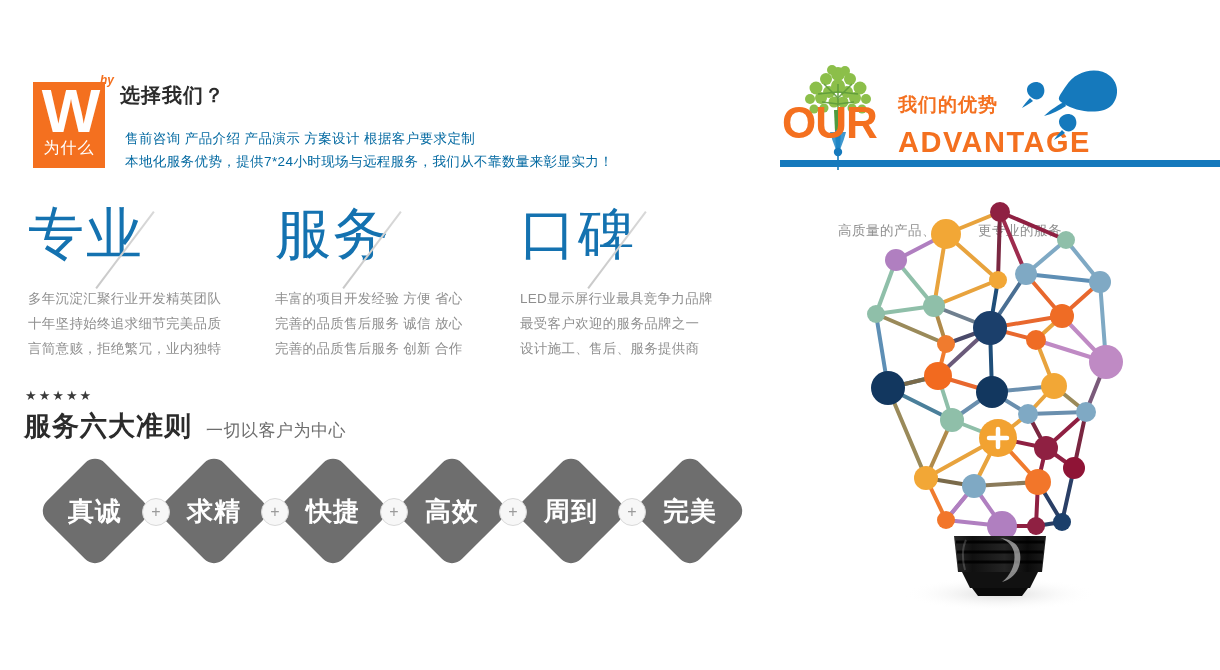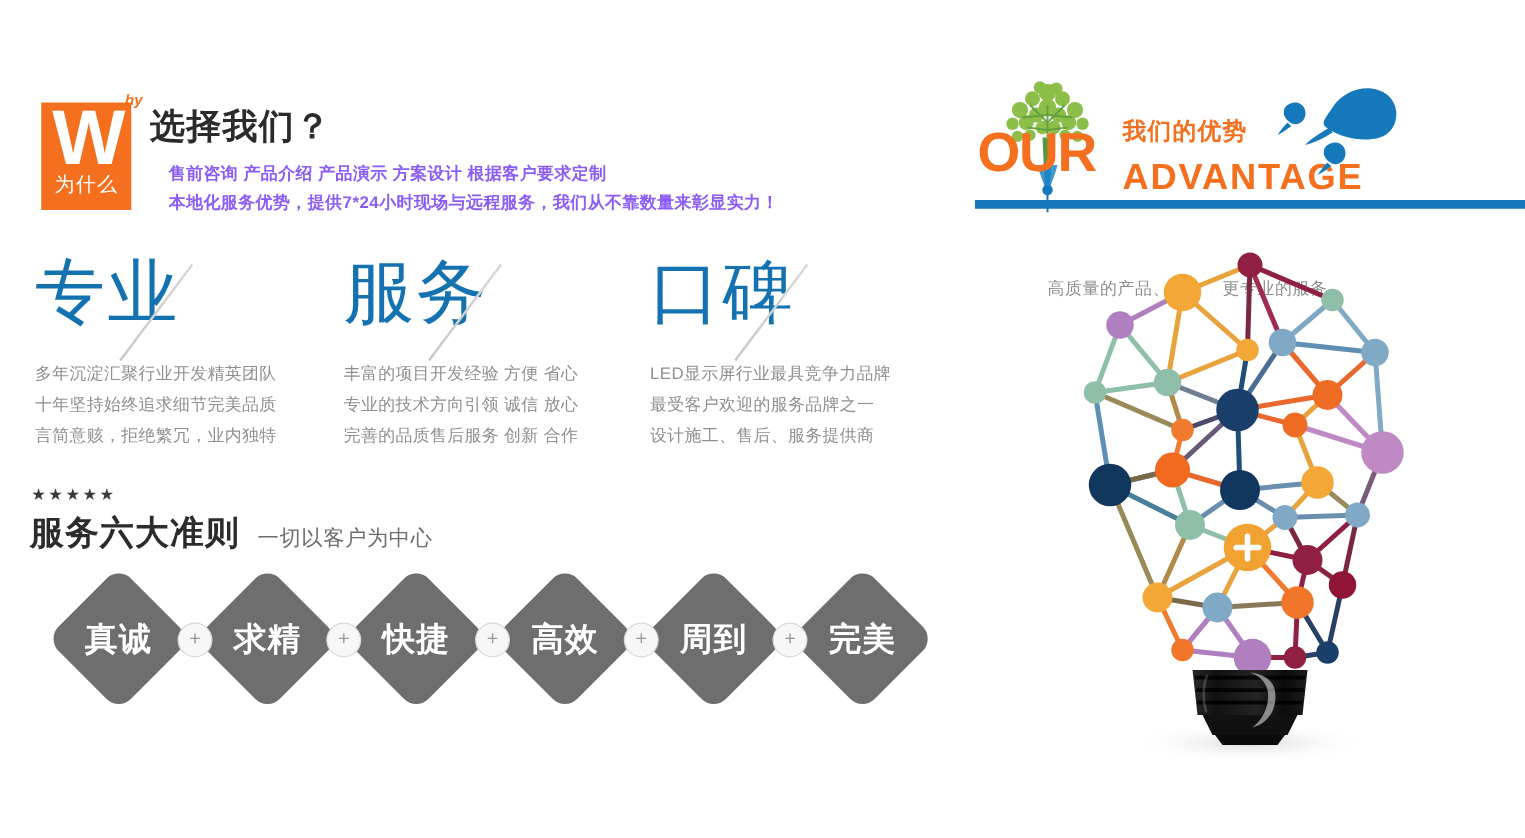--- a/index.html
+++ b/index.html
@@ -26,25 +26,25 @@
     font-size:16px;color:#ffffff;letter-spacing:1px;
   }
   .why-hy{
     position:absolute;left:100px;top:73px;font-size:12px;color:#f4701f;
     font-weight:700;font-style:italic;
   }
 
   
   .why-title{
     position:absolute;left:120px;top:82px;
-    font-size:28px;font-weight:700;color:#2b2b2b;letter-spacing:1px;
+    font-size:20px;font-weight:700;color:#2b2b2b;letter-spacing:1px;
   }
   .why-line{
-    position:absolute;left:135px;font-size:13.5px;color:#8b5cf6;
-    letter-spacing:0.4px;white-space:nowrap;font-weight:bold;
+    position:absolute;left:125px;font-size:13.5px;color:#0369a1;
+    letter-spacing:0.4px;white-space:nowrap;
   }
   .why-line.l1{top:130px;}
   .why-line.l2{top:153px;}
 
   
   .feature{position:absolute;top:200px;width:230px;height:160px;}
   .feature.c1{left:28px;}
   .feature.c2{left:275px;}
   .feature.c3{left:520px;}
   .feature .bighead{
@@ -152,21 +152,21 @@
         <div class="fline">十年坚持始终追求细节完美品质</div>
         <div class="fline">言简意赅，拒绝繁冗，业内独特</div>
       </div>
     </div>
 
     <div class="feature c2">
       <div class="bighead">服务</div>
       <div class="slash"></div>
       <div class="flines">
         <div class="fline">丰富的项目开发经验  方便  省心</div>
-        <div class="fline">专业的技术方向引领  诚信  放心</div>
+        <div class="fline">完善的品质售后服务  诚信  放心</div>
         <div class="fline">完善的品质售后服务  创新  合作</div>
       </div>
     </div>
 
     <div class="feature c3">
       <div class="bighead">口碑</div>
       <div class="slash"></div>
       <div class="flines">
         <div class="fline">LED显示屏行业最具竞争力品牌</div>
         <div class="fline">最受客户欢迎的服务品牌之一</div>

